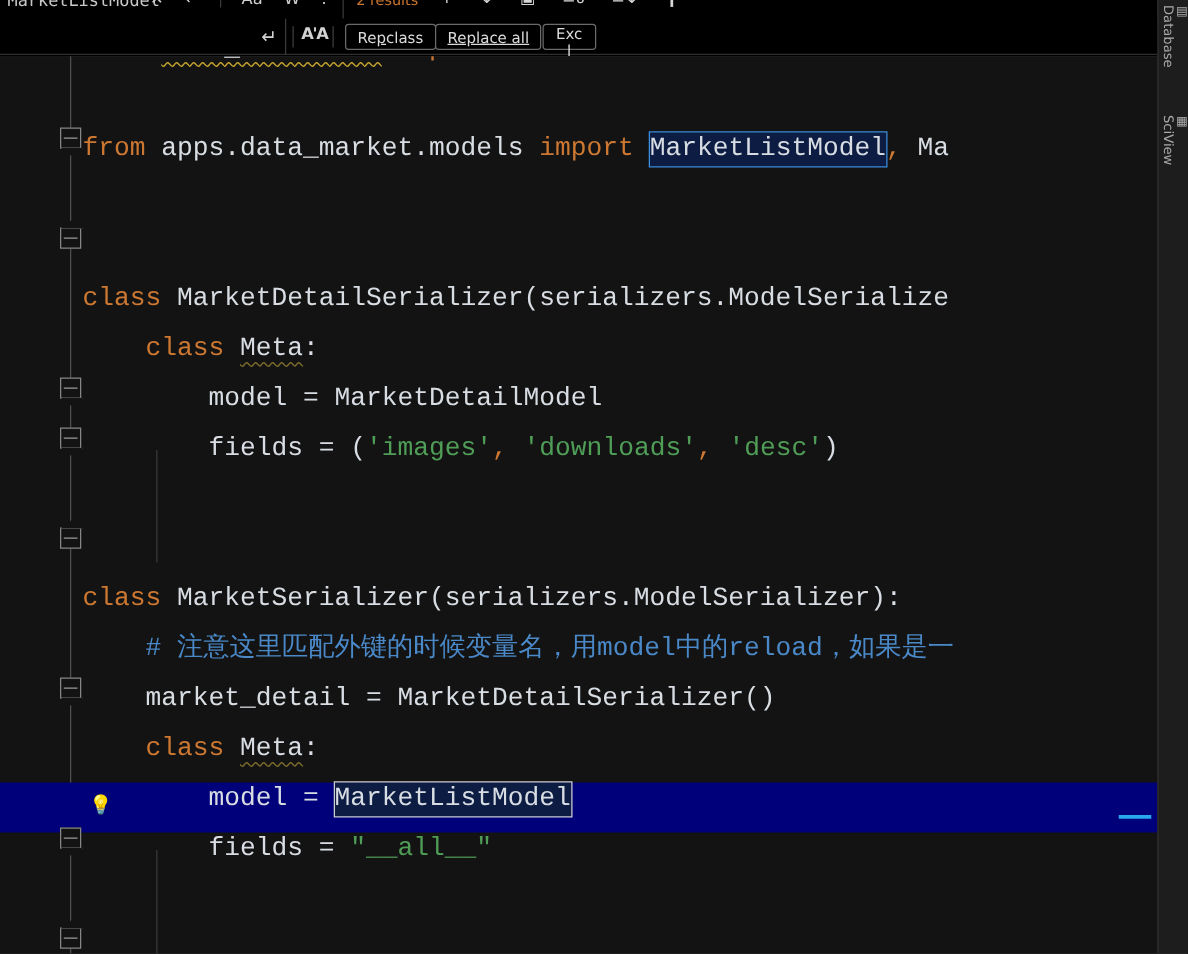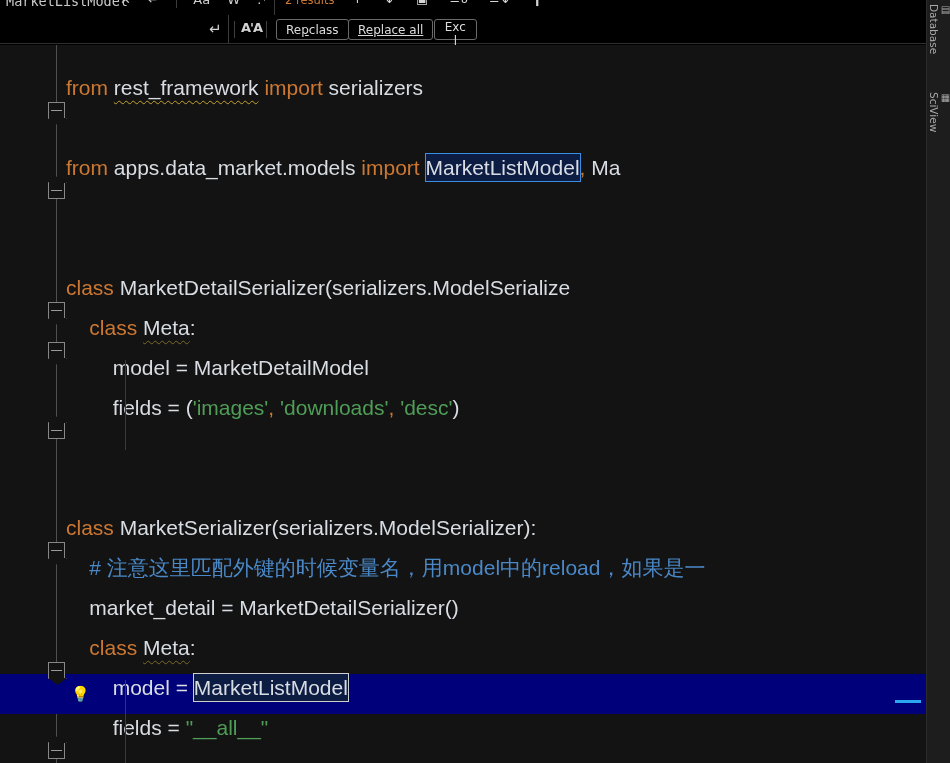--- a/index.html
+++ b/index.html
@@ -142,24 +142,23 @@
   }
   .fold-bar{ position:absolute; width:11px; height:1px; background:#9a9a9a; left:2px; top:7px; }
 
   .indent-guide{
     position:absolute; width:1px; background:#3a3a3a;
   }
 
   
   .code{
     position:absolute; left:0; top:0; width:926px; height:612px;
-    font-family:Liberation Sans, sans-serif;
+    font-family:Liberation Mono, monospace;
     font-size:21px; line-height:40px;
     white-space:pre;
-    margin-top:48px;
   }
   .line{ position:absolute; left:66px; height:40px; white-space:pre; }
 
   .kw   { color:#cc7832; }
   .txt  { color:#d8dde3; }
   .str  { color:#4f9d57; }
   .com  { color:#4a88c7; }
   .comma{ color:#cc7832; }
 
   .squiggle{

